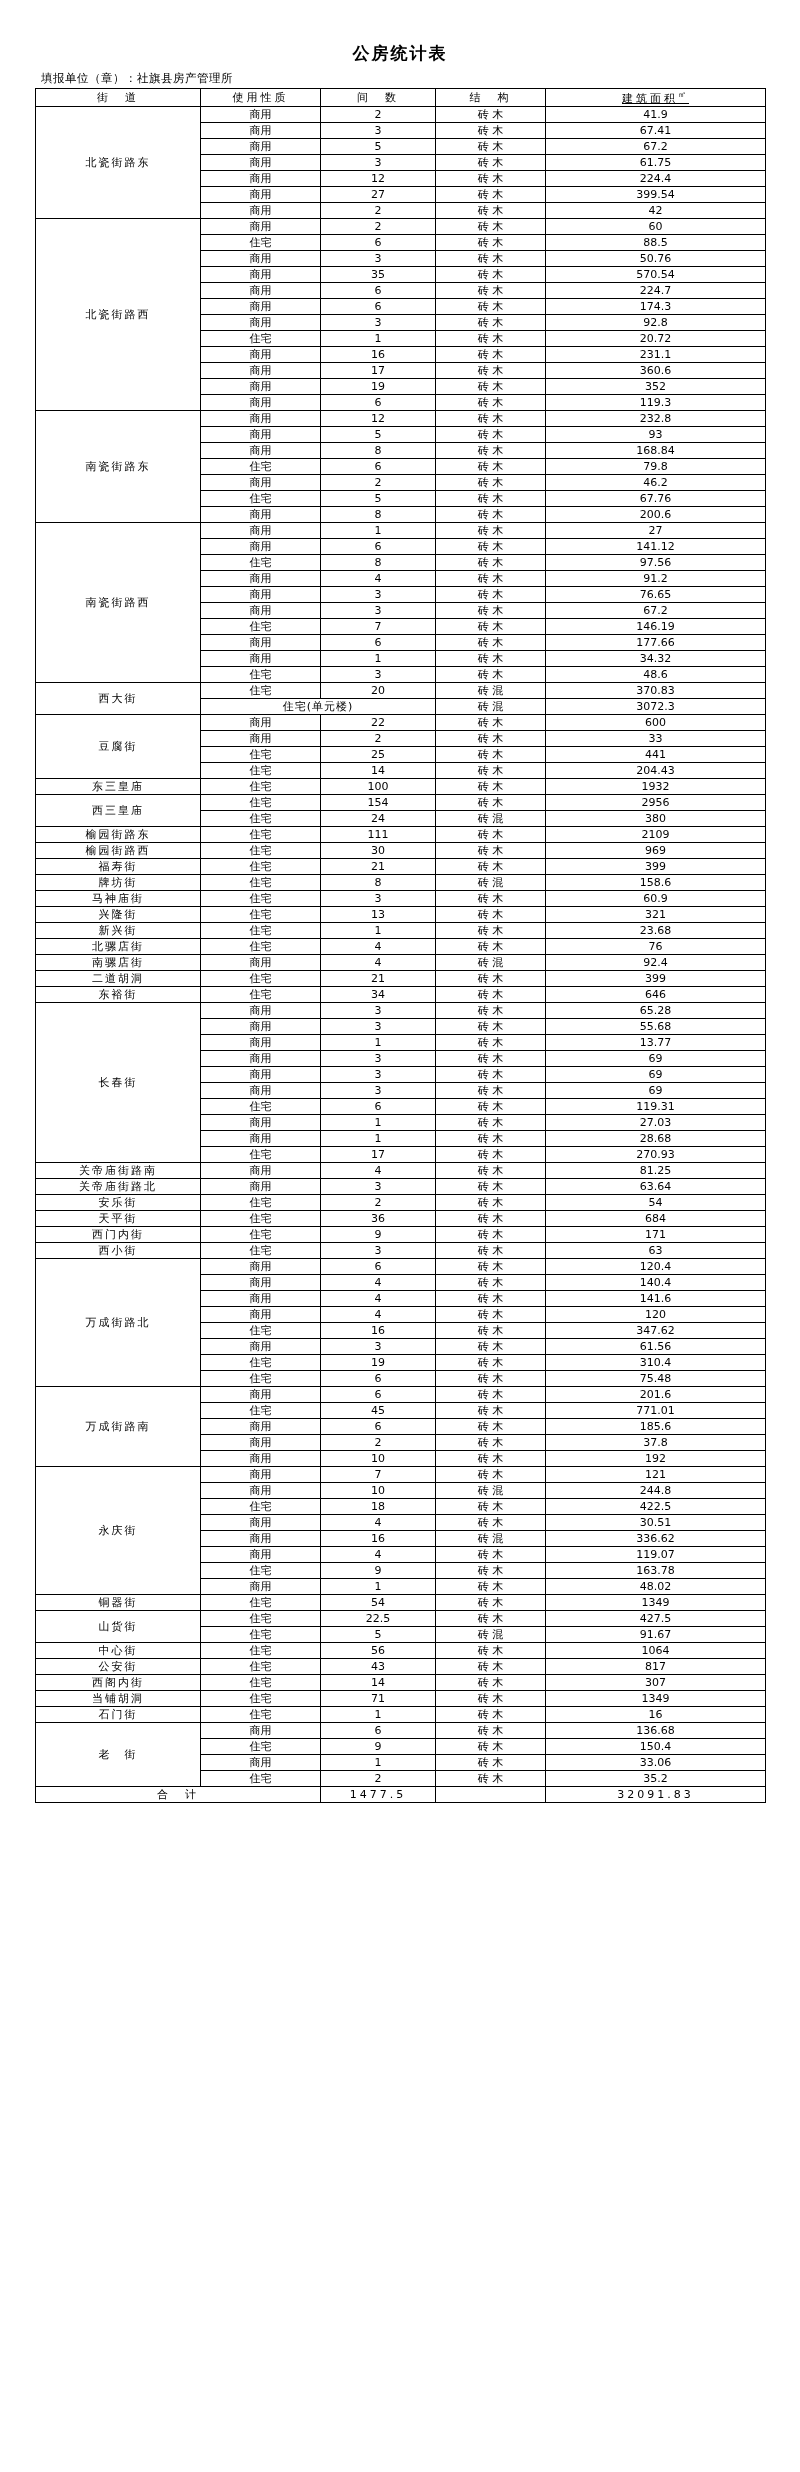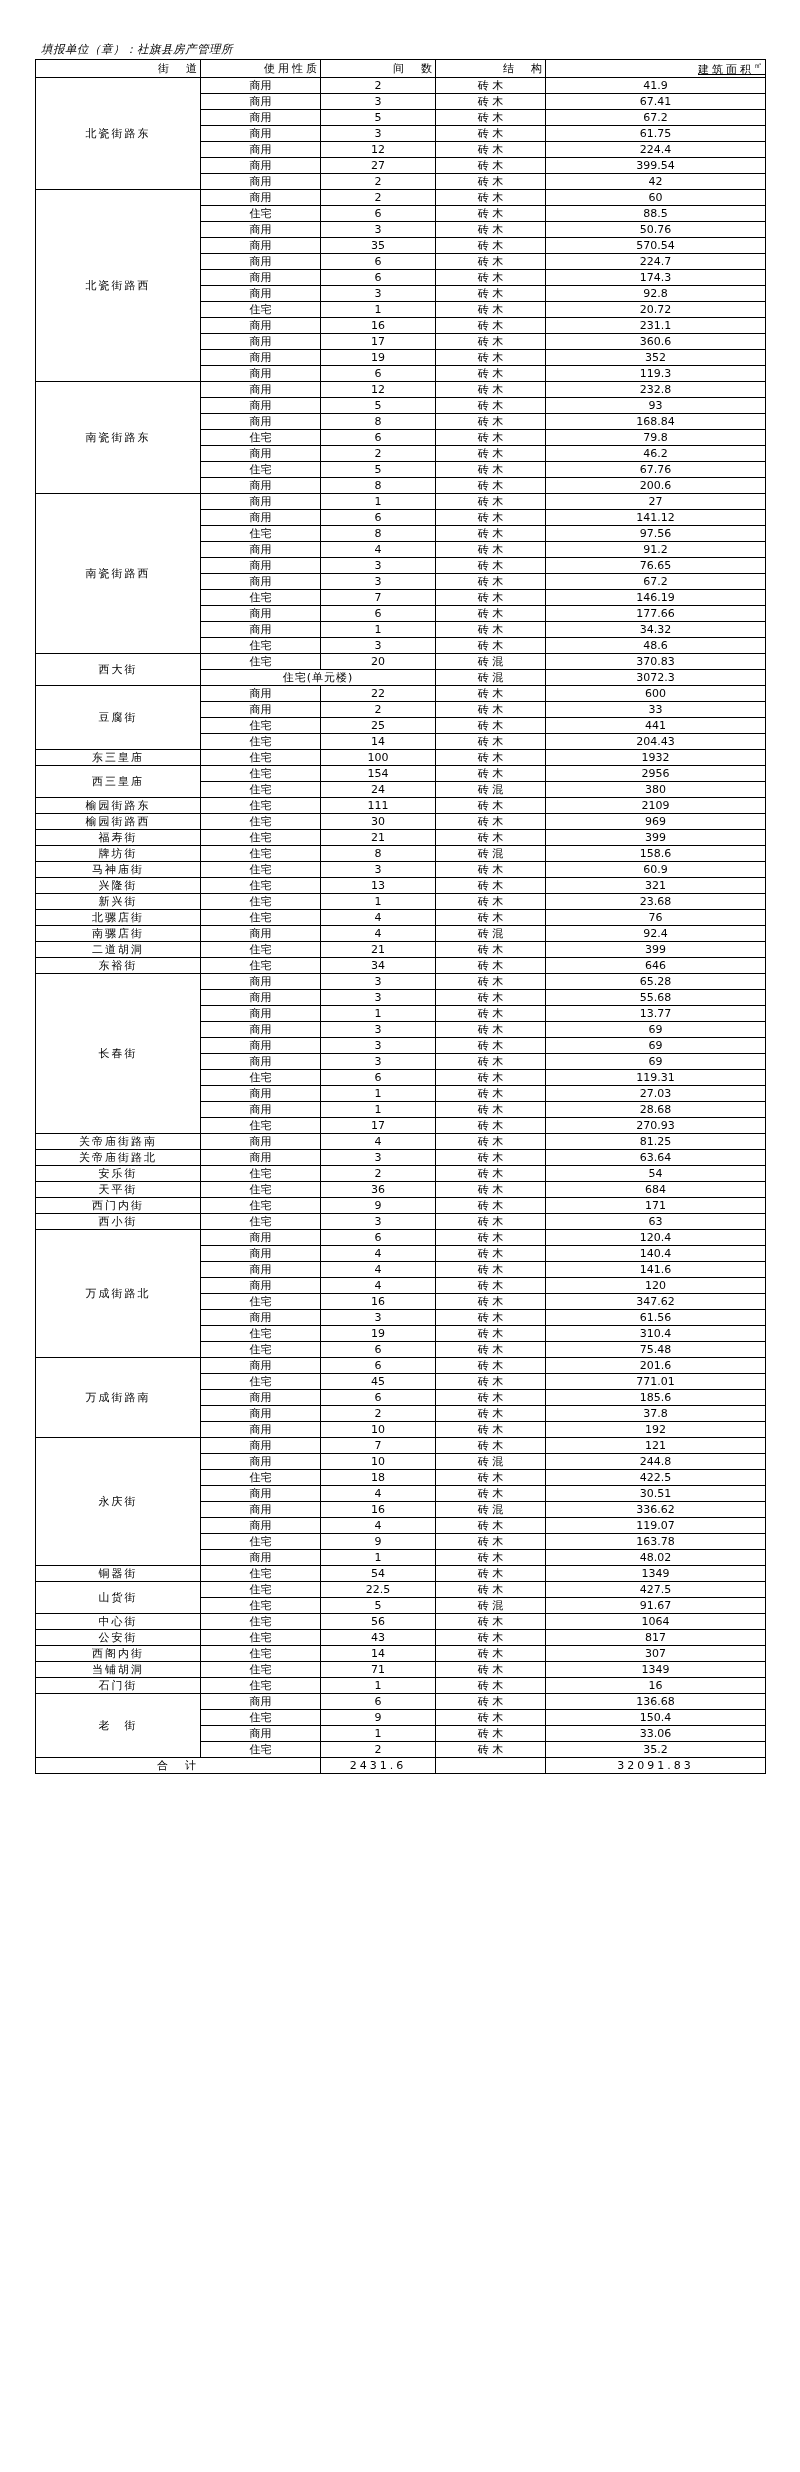--- a/index.html
+++ b/index.html
@@ -25,21 +25,20 @@
     font-size: 17px;
     font-weight: bold;
     letter-spacing: 2px;
     margin: 0 0 6px 0;
   }
   .subtitle-row {
     font-size: 11.5px;
     font-family: "DejaVu Sans", "Liberation Sans", sans-serif;
     margin: 0 0 2px 6px;
     letter-spacing: 0.5px;
-    font-style: italic;
   }
   table.sheet {
     border-collapse: collapse;
     width: 730px;
     margin: 0 auto;
     table-layout: fixed;
   }
   table.sheet td, table.sheet th {
     border: 1px solid #000000;
     font-size: 11px;
@@ -49,21 +48,20 @@
     text-align: center;
     vertical-align: middle;
     font-weight: normal;
     font-family: "DejaVu Sans", "Liberation Sans", sans-serif;
     overflow: hidden;
     white-space: nowrap;
   }
   table.sheet thead td {
     letter-spacing: 3px;
     height: 17px;
-    text-align: right;
   }
   .col-street { width: 165px; }
   .col-use { width: 120px; }
   .col-rooms { width: 115px; }
   .col-struct { width: 110px; }
   .col-area { width: 220px; }
   .street-cell {
     letter-spacing: 2px;
   }
   .sup {
@@ -81,20 +79,21 @@
   }
   .total-row td {
     letter-spacing: 3px;
   }
 </style>
 </head>
 <body>
 
 <div class="page">
 
+  <div class="doc-title">公房统计表</div>
   <div class="subtitle-row">填报单位（章）：社旗县房产管理所</div>
 
   <table class="sheet">
     <colgroup>
       <col class="col-street">
       <col class="col-use">
       <col class="col-rooms">
       <col class="col-struct">
       <col class="col-area">
     </colgroup>
@@ -771,20 +770,20 @@
           <td>33.06</td>
         </tr>
         <tr>
           <td>住宅</td>
           <td>2</td>
           <td>砖 木</td>
           <td>35.2</td>
         </tr>
         <tr class="total-row">
           <td colspan="2">合　计</td>
-          <td>2431.6</td>
+          <td>1477.5</td>
           <td></td>
           <td>32091.83</td>
         </tr>
       </tbody>
   </table>
 
 </div>
 
 </body></html>

